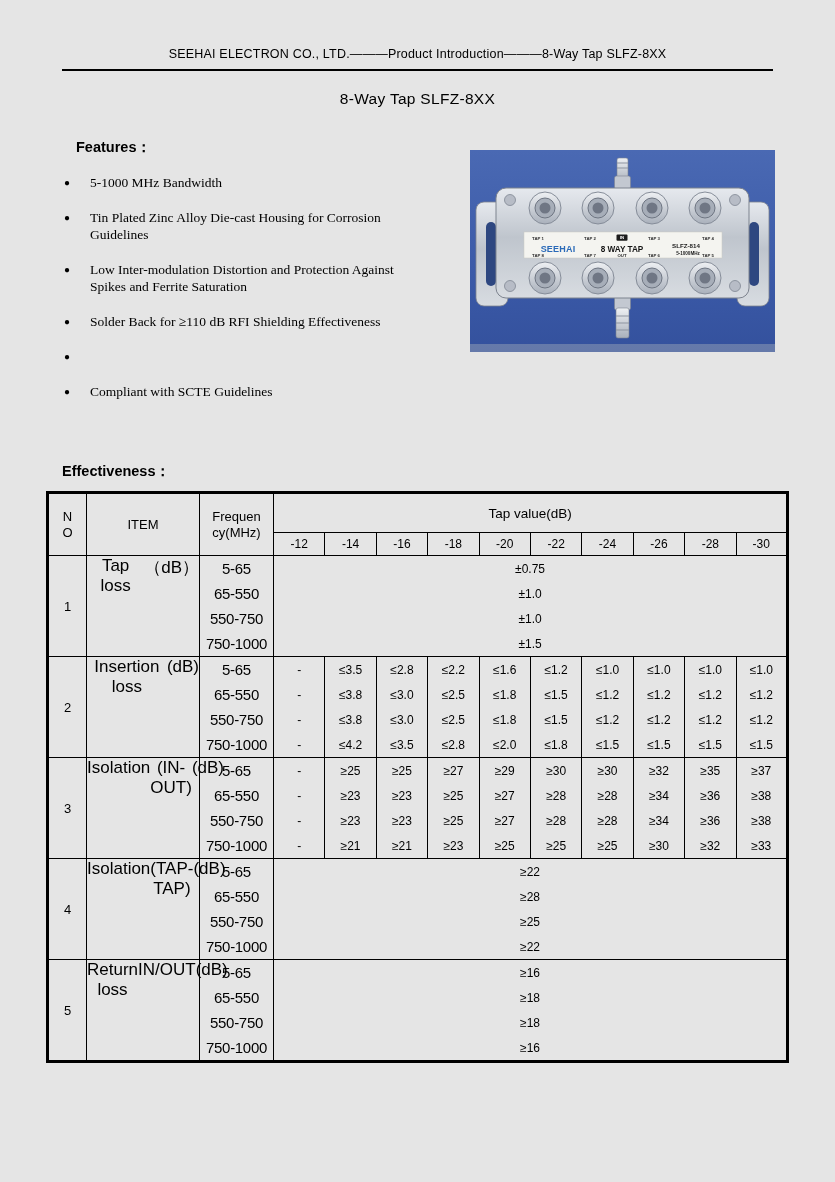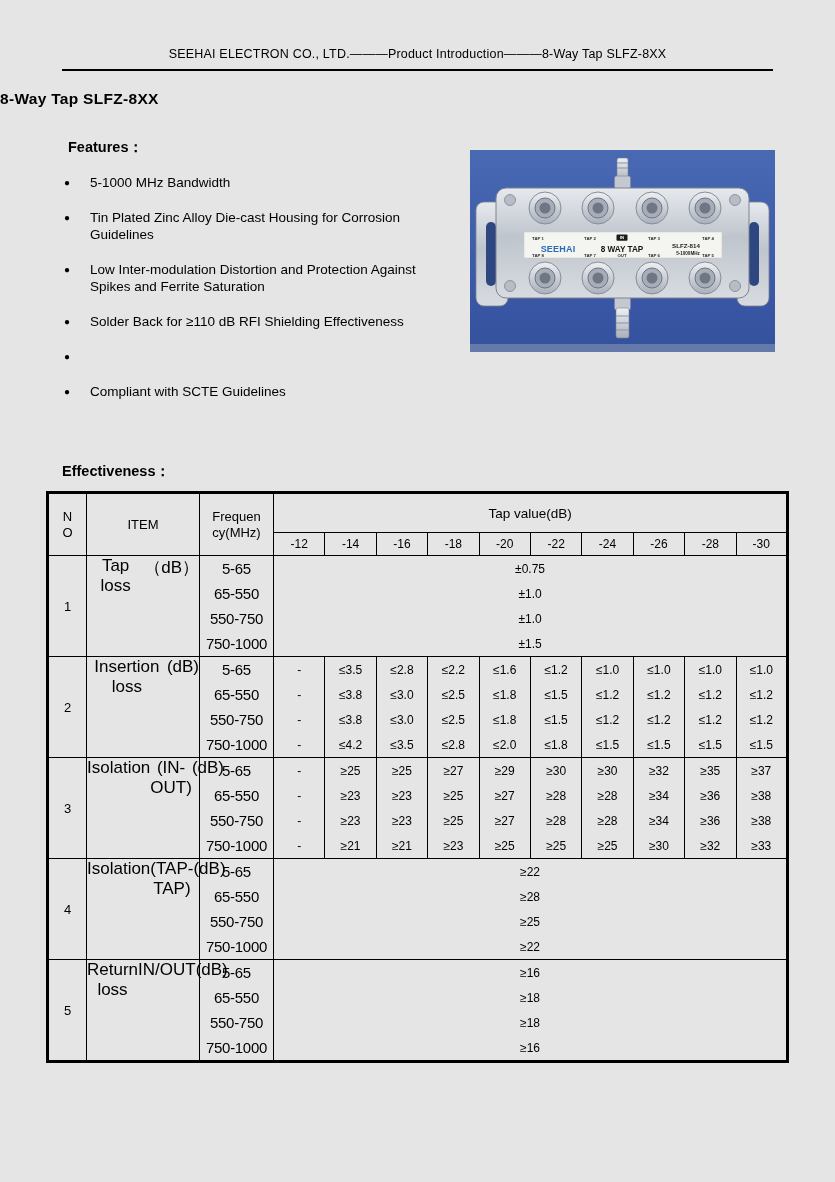--- a/index.html
+++ b/index.html
@@ -2,27 +2,27 @@
 <html><head>
 <meta charset="utf-8">
 <style>
   html,body { margin:0; padding:0; background:#ffffff; }
   .page {
     position:relative; width:835px; height:1182px; background:#e5e5e5;
     font-family:"Liberation Sans", sans-serif; color:#000; overflow:hidden;
   }
   .header-text { position:absolute; top:47px; left:0; width:100%; text-align:center; font-size:12.5px; letter-spacing:.2px; }
   .header-rule { position:absolute; top:69px; left:62px; width:711px; height:0; border-top:2px solid #000; }
-  .page-title  { position:absolute; top:90px; left:0; width:100%; text-align:left; font-size:15.5px; font-weight:bold; letter-spacing:.3px; }
-
-  .features-heading { position:absolute; top:138px; left:68px; font-size:14.5px; font-weight:bold; }
+  .page-title  { position:absolute; top:90px; left:0; width:100%; text-align:center; font-size:15.5px; font-weight:normal; letter-spacing:.3px; }
+
+  .features-heading { position:absolute; top:138px; left:76px; font-size:14.5px; font-weight:bold; }
   .features-list { position:absolute; top:174px; left:64px; width:430px; }
   .feat { display:flex; margin-bottom:18px; }
   .feat .bullet { flex:0 0 26px; font-size:10px; line-height:17px; }
-  .feat .ftext { font-size:13.5px; line-height:17px; }
+  .feat .ftext { font-size:13.5px; line-height:17px;font-family:Liberation Serif, serif; }
 
   .photo { position:absolute; top:150px; left:470px; width:305px; height:227px; }
   .photo svg { display:block; }
 
   .spec-heading { position:absolute; top:462px; left:62px; font-size:14.5px; font-weight:bold; }
 
   .spec-table { position:absolute; top:491px; left:46px; width:740px;
     border-collapse:collapse; table-layout:fixed; border:3px solid #000; }
   .spec-table th, .spec-table td {
     border:1px solid #000; padding:0; text-align:center; vertical-align:middle; font-weight:normal;

